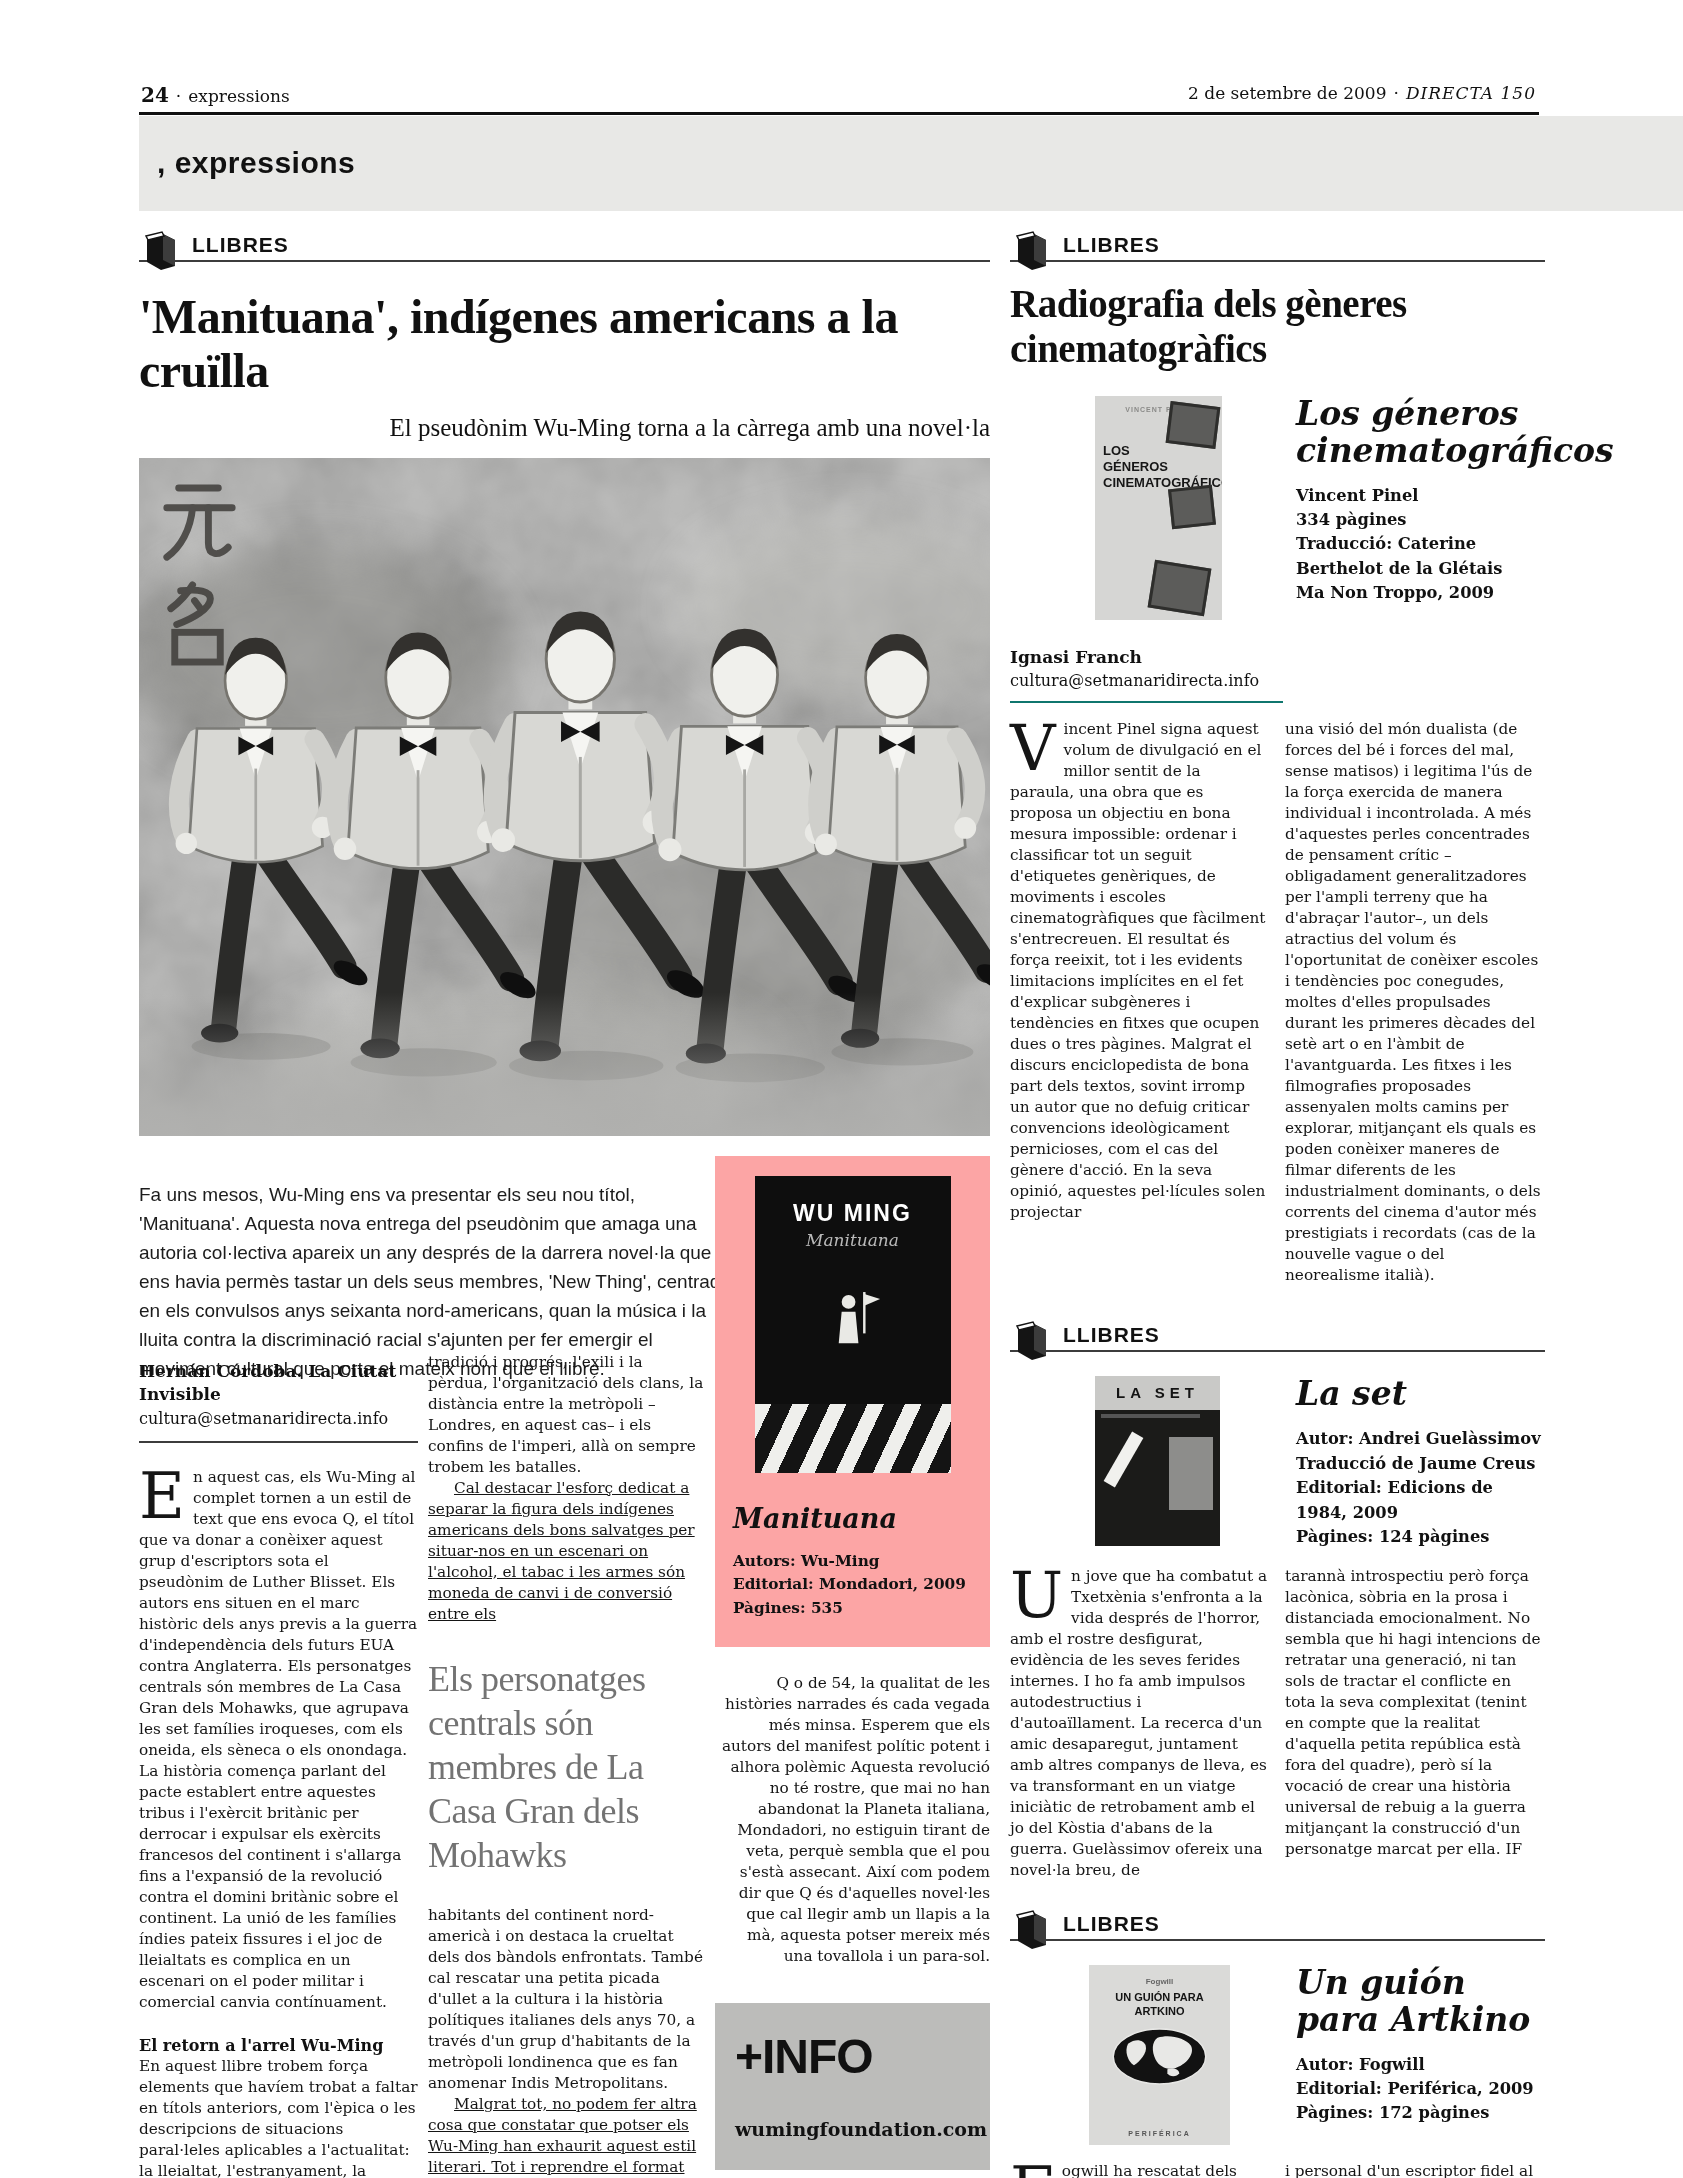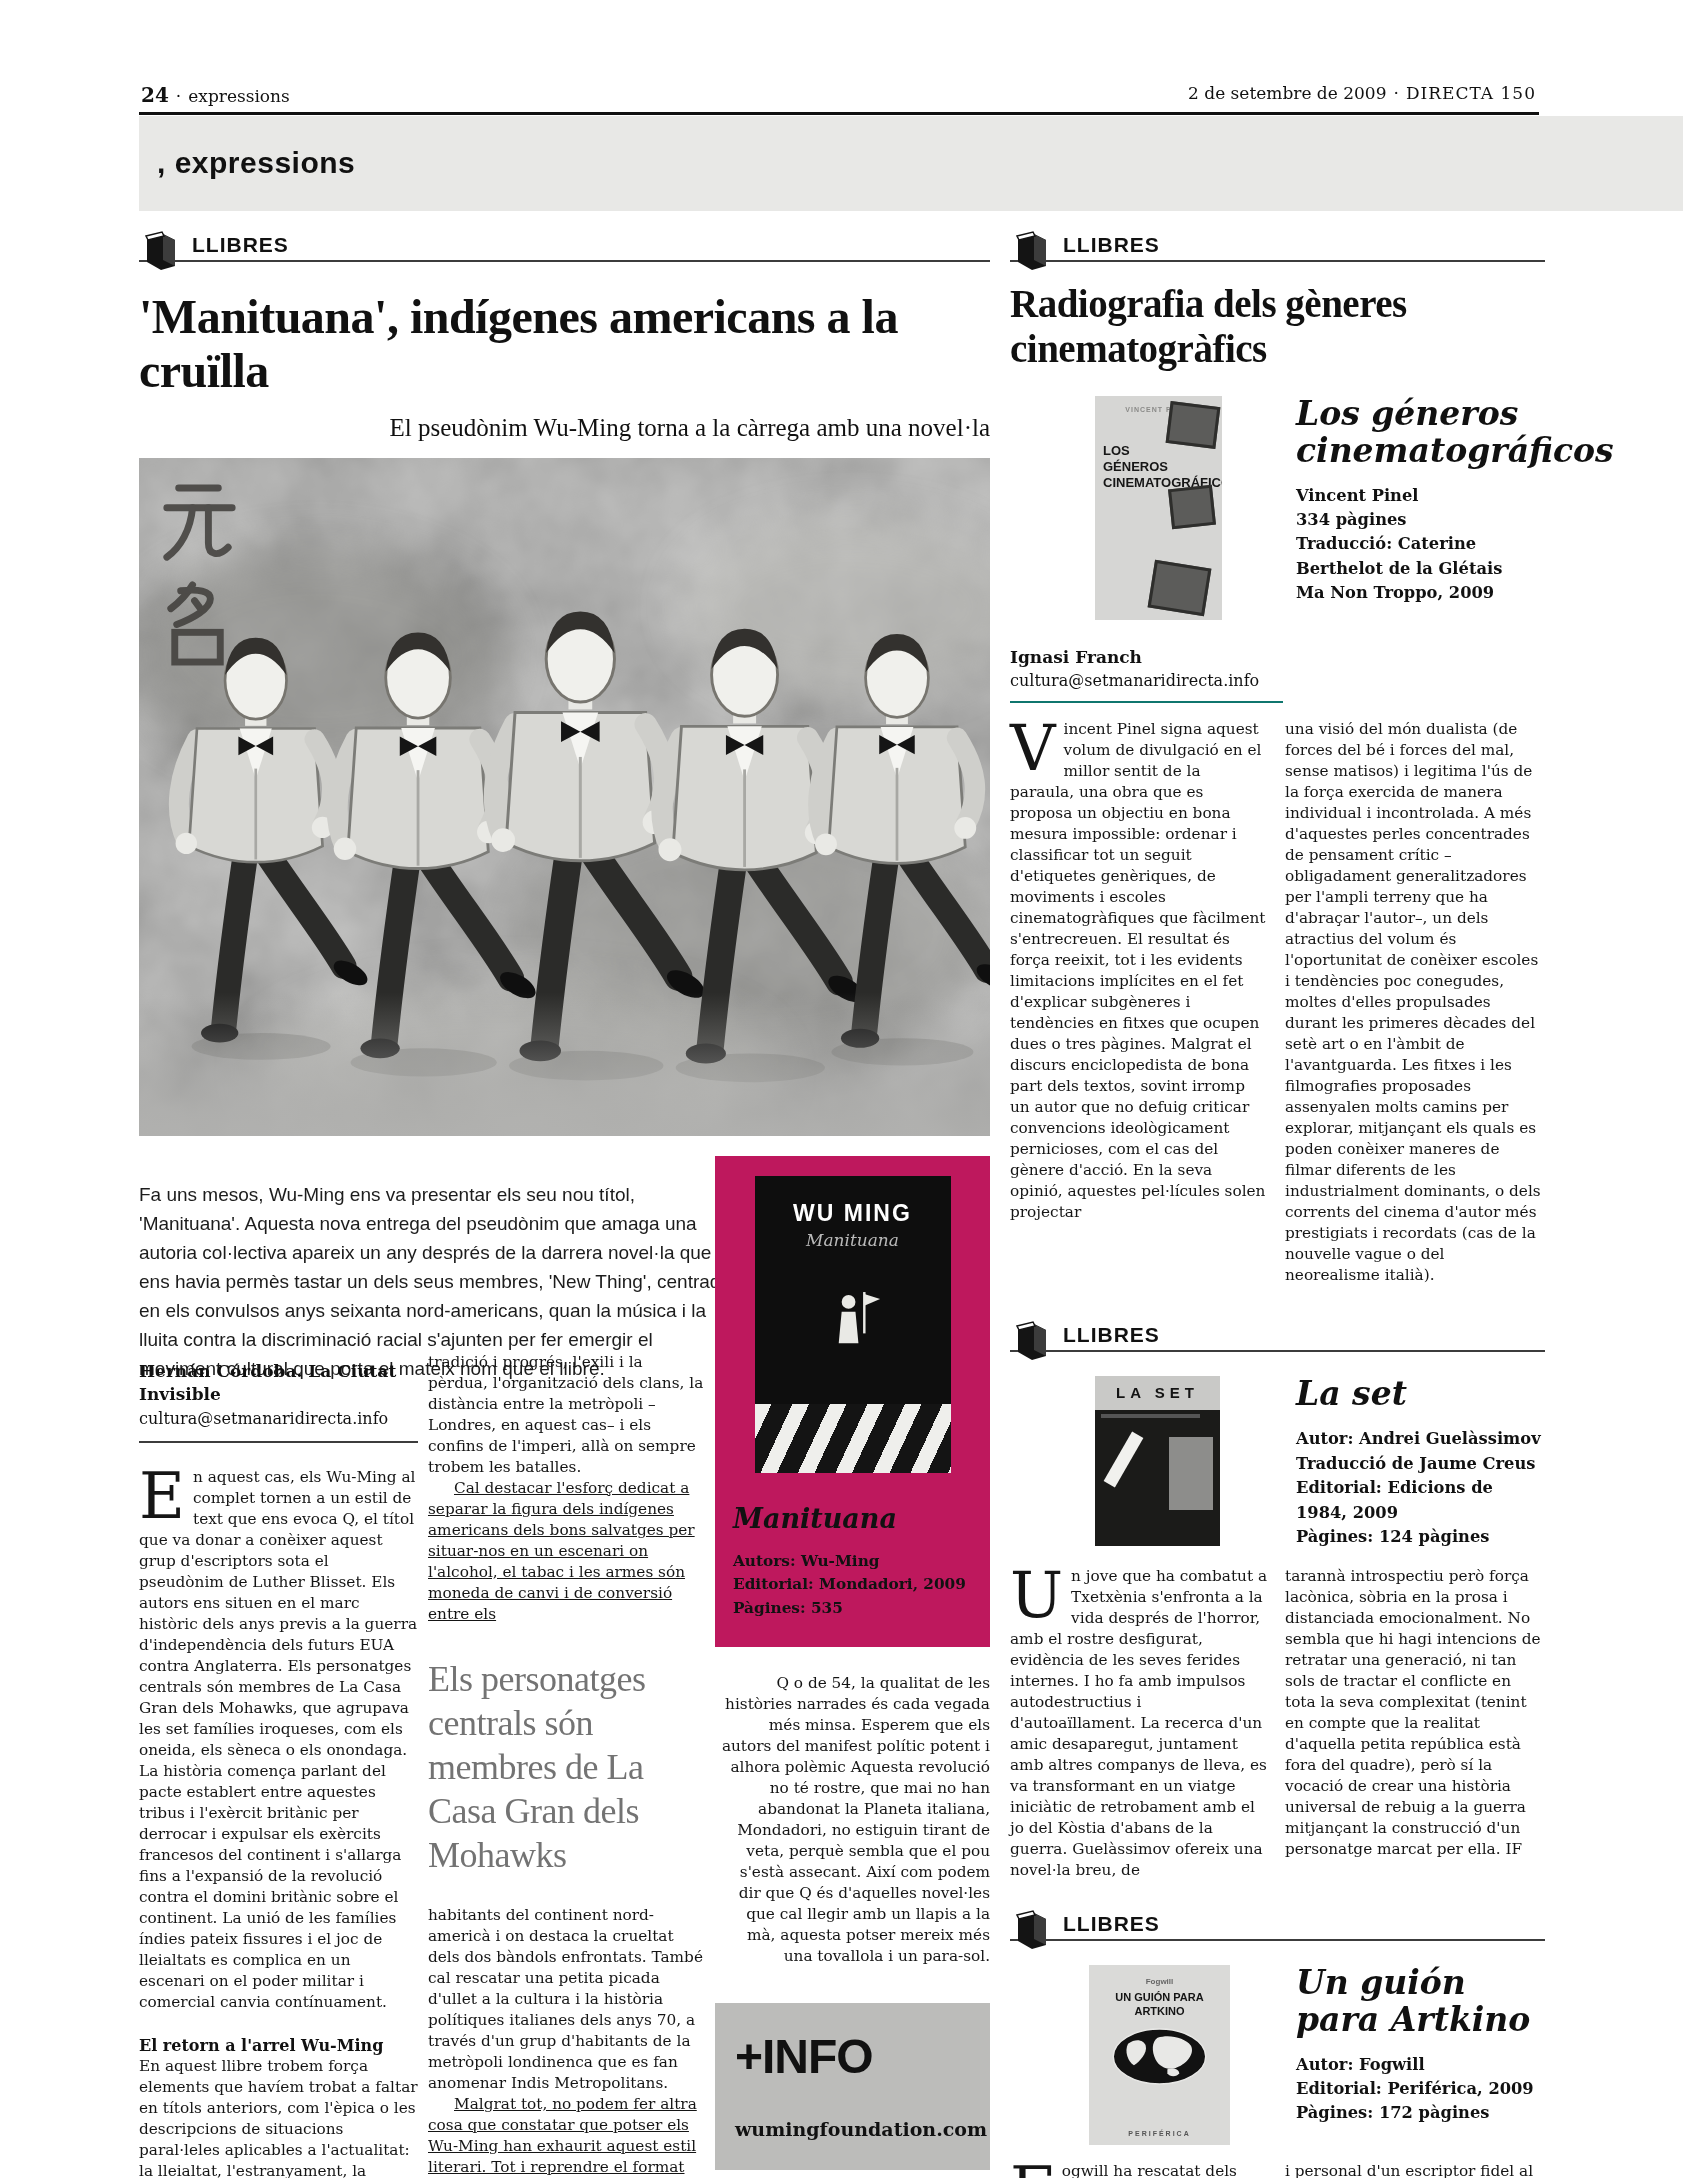--- a/index.html
+++ b/index.html
@@ -5,21 +5,21 @@
   * { margin:0; padding:0; box-sizing:border-box; }
   html,body { background:#fff; }
   .page { position:relative; width:1683px; height:2178px; background:#fff; color:#111;
           font-family:"DejaVu Serif",serif; overflow:hidden; }
 
   
   .folio { position:absolute; top:83px; font-size:17px; }
   .folio-left { left:141px; }
   .folio-left .num { font-weight:bold; font-size:20px; }
   .folio-right { right:147px; text-align:right; }
-  .folio-right .issue { letter-spacing:1px; }
+  .folio-right .issue { letter-spacing:1px;font-style:italic; }
   .folio .sep { padding:0 7px; }
   .header-rule { position:absolute; left:139px; right:144px; top:112px; border-top:3px solid #111; }
   .banner { position:absolute; left:139px; right:0; top:116px; height:95px; background:#e8e8e6; }
   .banner span { display:block; margin:30px 0 0 18px; font:bold 30px "Liberation Sans",sans-serif; letter-spacing:0.5px; }
 
   
   .col-left  { position:absolute; left:139px; top:226px; width:851px; }
   .col-right { position:abssolute; }
   .col-right { position:absolute; left:1010px; top:226px; width:535px; }
 
@@ -51,21 +51,21 @@
   .byline .email { font:16px/1.5 "DejaVu Serif",serif; }
 
   .bt { font:15.3px/21px "DejaVu Serif",serif; color:#151515; }
   .indent { text-indent:26px;text-decoration:underline; }
   .dropcap::first-letter { float:left; font-size:63px; line-height:50px; padding:5px 8px 0 0; }
   .subhead { margin-top:22px; font:bold 16px/21px "DejaVu Serif",serif; }
 
   .pullquote { margin:32px 0 28px; font:400 36px/44px "Liberation Serif",serif; letter-spacing:-0.5px; color:#737373; }
 
   
-  .book-box { background:#be185d; padding:20px 18px 26px; width:275px; }
+  .book-box { background:#fca5a5; padding:20px 18px 26px; width:275px; }
   .m-cover { position:relative; width:196px; height:297px; margin:0 auto; background:#0e0e0e; overflow:hidden; }
   .m-cover-t1 { margin-top:24px; text-align:center; font:bold 23px "Liberation Sans",sans-serif; color:#fff; letter-spacing:2px; }
   .m-cover-t2 { margin-top:3px; text-align:center; font:italic 17px "DejaVu Serif",serif; color:#b9b9b9; }
   .m-fig { display:block; margin:38px auto 0; }
   .m-stripes { position:absolute; left:0; right:0; bottom:0; height:69px;
                background:repeating-linear-gradient(115deg,#efefec 0 15px,#141414 15px 34px); }
   .bb-title { margin-top:30px; font:bold italic 27px "DejaVu Serif",serif; }
   .bb-details div { font:bold 15.3px/1.55 "DejaVu Serif",serif; }
   .bb-details { margin-top:16px; }
   .q-par { margin-top:26px;text-align:right; }

